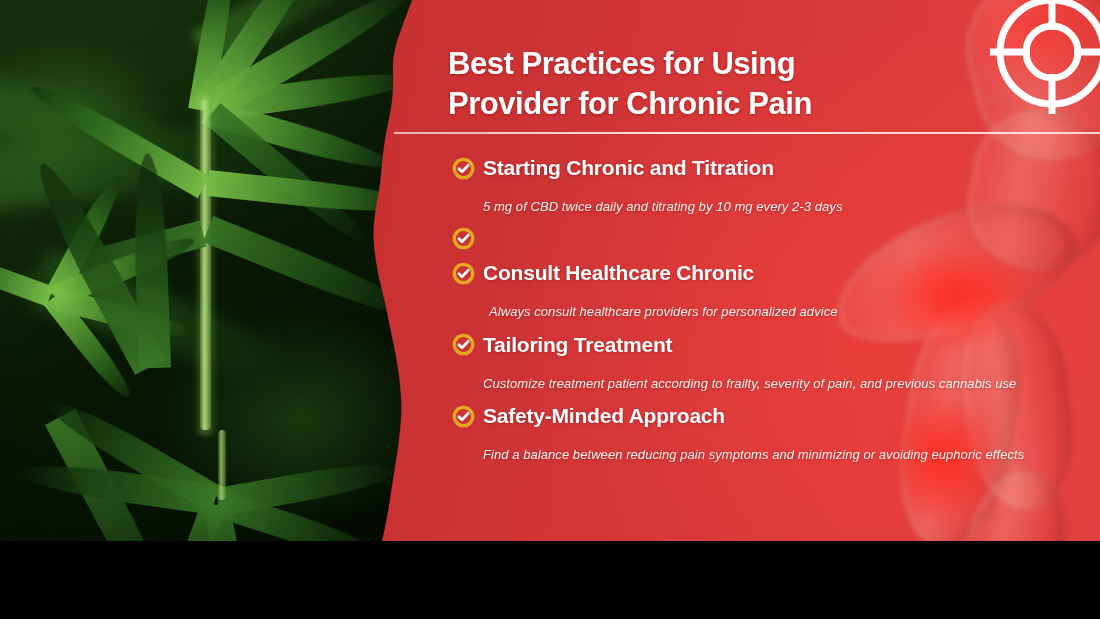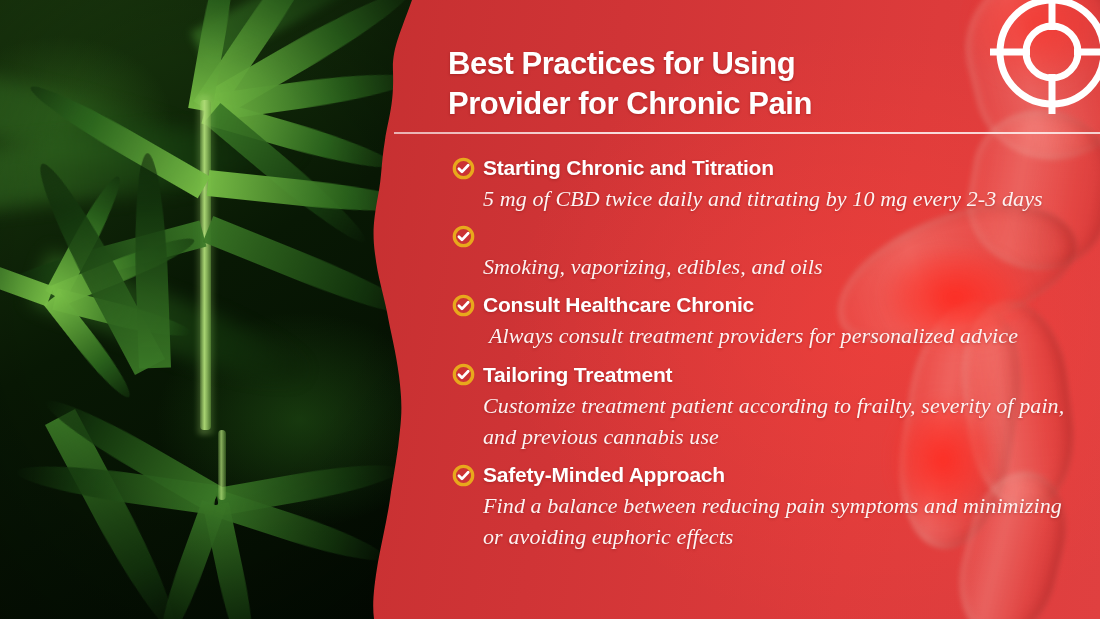--- a/index.html
+++ b/index.html
@@ -3,21 +3,21 @@
 <meta charset="utf-8">
 <title>Best Practices for Using Marijuana for Chronic Pain</title>
 <style>
   * { margin:0; padding:0; box-sizing:border-box; }
   html, body {
     width:1100px; height:619px;
     font-family:"Liberation Sans", sans-serif;
     background:#000; overflow:hidden;
   }
   .slide {
-    position:relative; width:1100px; height:619px; overflow:hidden;
+    position:relative; width:1100px; height:541px; overflow:hidden;
     background:#0a1405;
   }
 
   
   .photo-pane {
     position:absolute; left:0; top:0; width:430px; height:619px;
     background:
       radial-gradient(ellipse 160px 120px at 60px 120px, rgba(60,120,35,.55), rgba(0,0,0,0) 70%),
       radial-gradient(ellipse 200px 150px at 300px 420px, rgba(40,95,25,.5), rgba(0,0,0,0) 72%),
       linear-gradient(150deg,#1b3b0e 0%,#081804 45%,#020a01 100%);
@@ -86,23 +86,23 @@
   
   .list { position:absolute; left:452px; top:156px; width:620px; }
   .item { position:relative; margin-bottom:11px; }
   .item-head { display:flex; align-items:center; gap:8px; }
   .check-icon { flex:0 0 auto; width:23px; height:23px; display:block; }
   .item-title {
     color:#fff; font-size:21px; font-weight:700; letter-spacing:-.01em;
     text-shadow:0 1px 3px rgba(90,0,0,.3); white-space:nowrap;
   }
   .item-desc {
-    margin-top:3px; margin-left:31px;
-    color:#fdf3f2; font-size:22px; font-style:italic; line-height:1.42;
-    letter-spacing:.005em; text-shadow:0 1px 3px rgba(90,0,0,.3);font-family:Liberation Serif, serif;
+    margin-top:18px; margin-left:31px;
+    color:#fdf3f2; font-size:13px; font-style:italic; line-height:1.42;
+    letter-spacing:.005em; text-shadow:0 1px 3px rgba(90,0,0,.3);
   }
   .item-desc.extra-indent { margin-left:37px; }
 </style>
 </head>
 <body>
 
 <div class="slide">
 
   <div class="photo-pane">
 
@@ -192,32 +192,31 @@
         <div class="item-desc">5 mg of CBD twice daily and titrating by 10 mg every 2-3 days</div>
       </div>
 
       <div class="item">
         <div class="item-head">
           <svg class="check-icon" viewBox="0 0 24 24" aria-hidden="true">
             <circle cx="12" cy="12" r="9.6" fill="none" stroke="#e8a81c" stroke-width="3.4"></circle>
             <path d="M7.2 12.3 L10.4 15.5 L16.9 8.6" fill="none" stroke="#ffffff" stroke-width="2.9" stroke-linecap="round" stroke-linejoin="round"></path>
           </svg>
         </div>
-        <div class="item-desc">Smoking, vaporizing, edibles, and oils</div>
       </div>
 
       <div class="item">
         <div class="item-head">
           <svg class="check-icon" viewBox="0 0 24 24" aria-hidden="true">
             <circle cx="12" cy="12" r="9.6" fill="none" stroke="#e8a81c" stroke-width="3.4"></circle>
             <path d="M7.2 12.3 L10.4 15.5 L16.9 8.6" fill="none" stroke="#ffffff" stroke-width="2.9" stroke-linecap="round" stroke-linejoin="round"></path>
           </svg>
           <span class="item-title">Consult Healthcare Chronic</span>
         </div>
-        <div class="item-desc extra-indent">Always consult treatment providers for personalized advice</div>
+        <div class="item-desc extra-indent">Always consult healthcare providers for personalized advice</div>
       </div>
 
       <div class="item">
         <div class="item-head">
           <svg class="check-icon" viewBox="0 0 24 24" aria-hidden="true">
             <circle cx="12" cy="12" r="9.6" fill="none" stroke="#e8a81c" stroke-width="3.4"></circle>
             <path d="M7.2 12.3 L10.4 15.5 L16.9 8.6" fill="none" stroke="#ffffff" stroke-width="2.9" stroke-linecap="round" stroke-linejoin="round"></path>
           </svg>
           <span class="item-title">Tailoring Treatment</span>
         </div>

